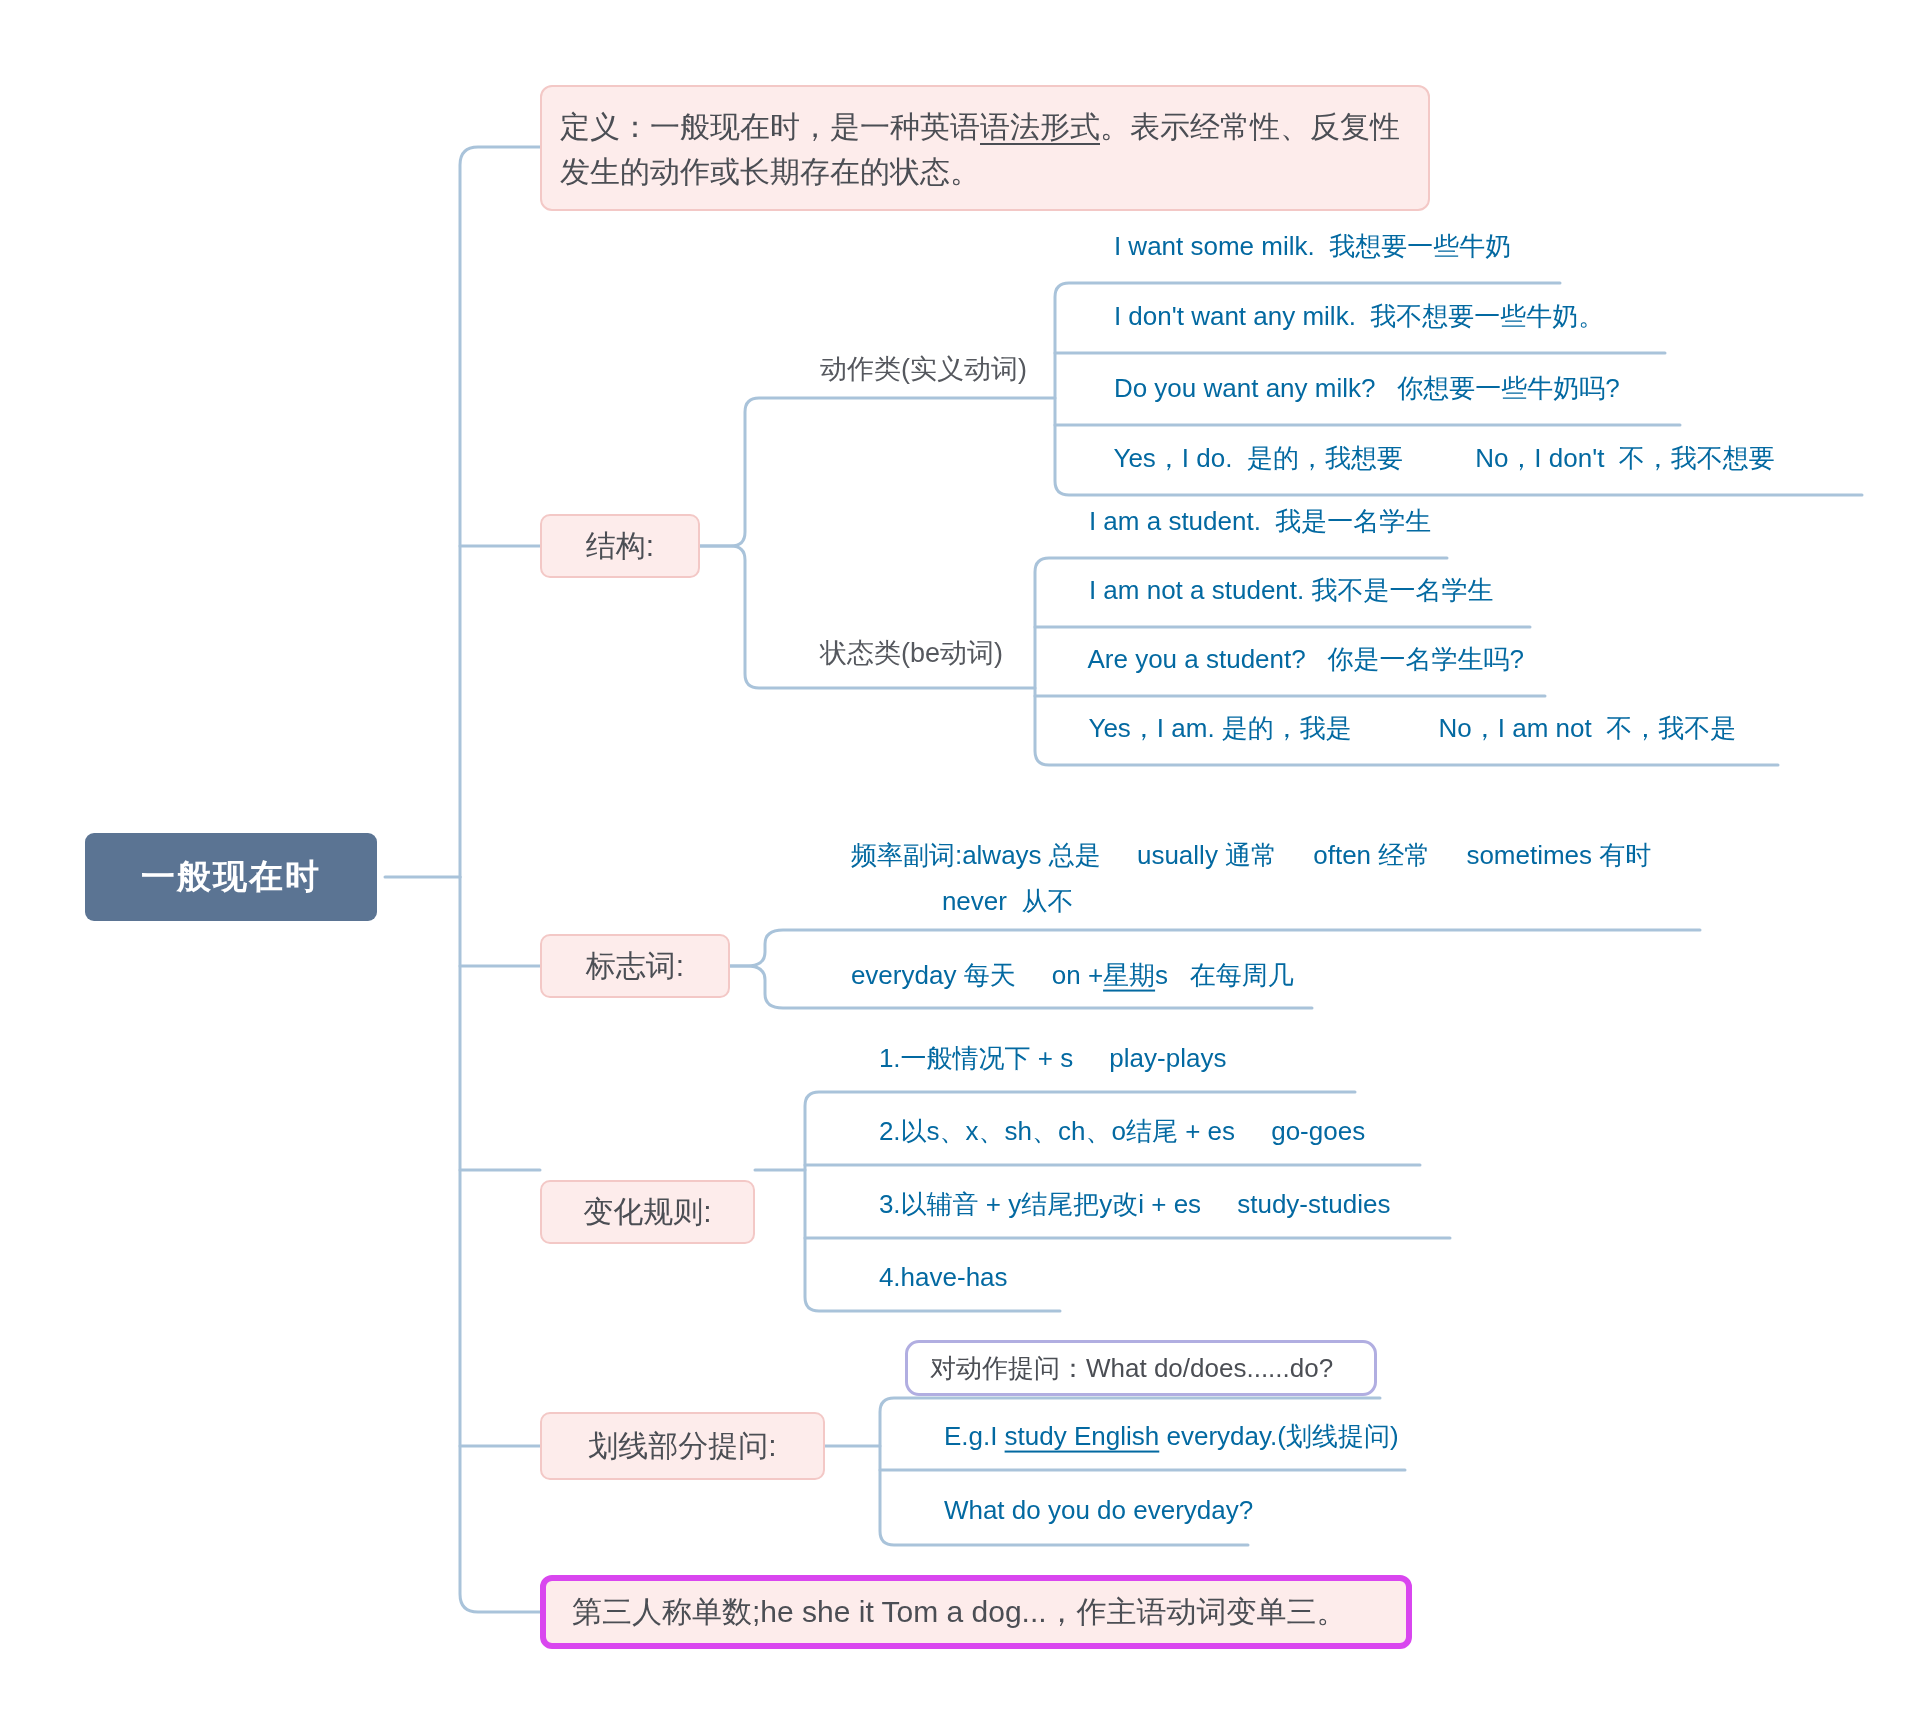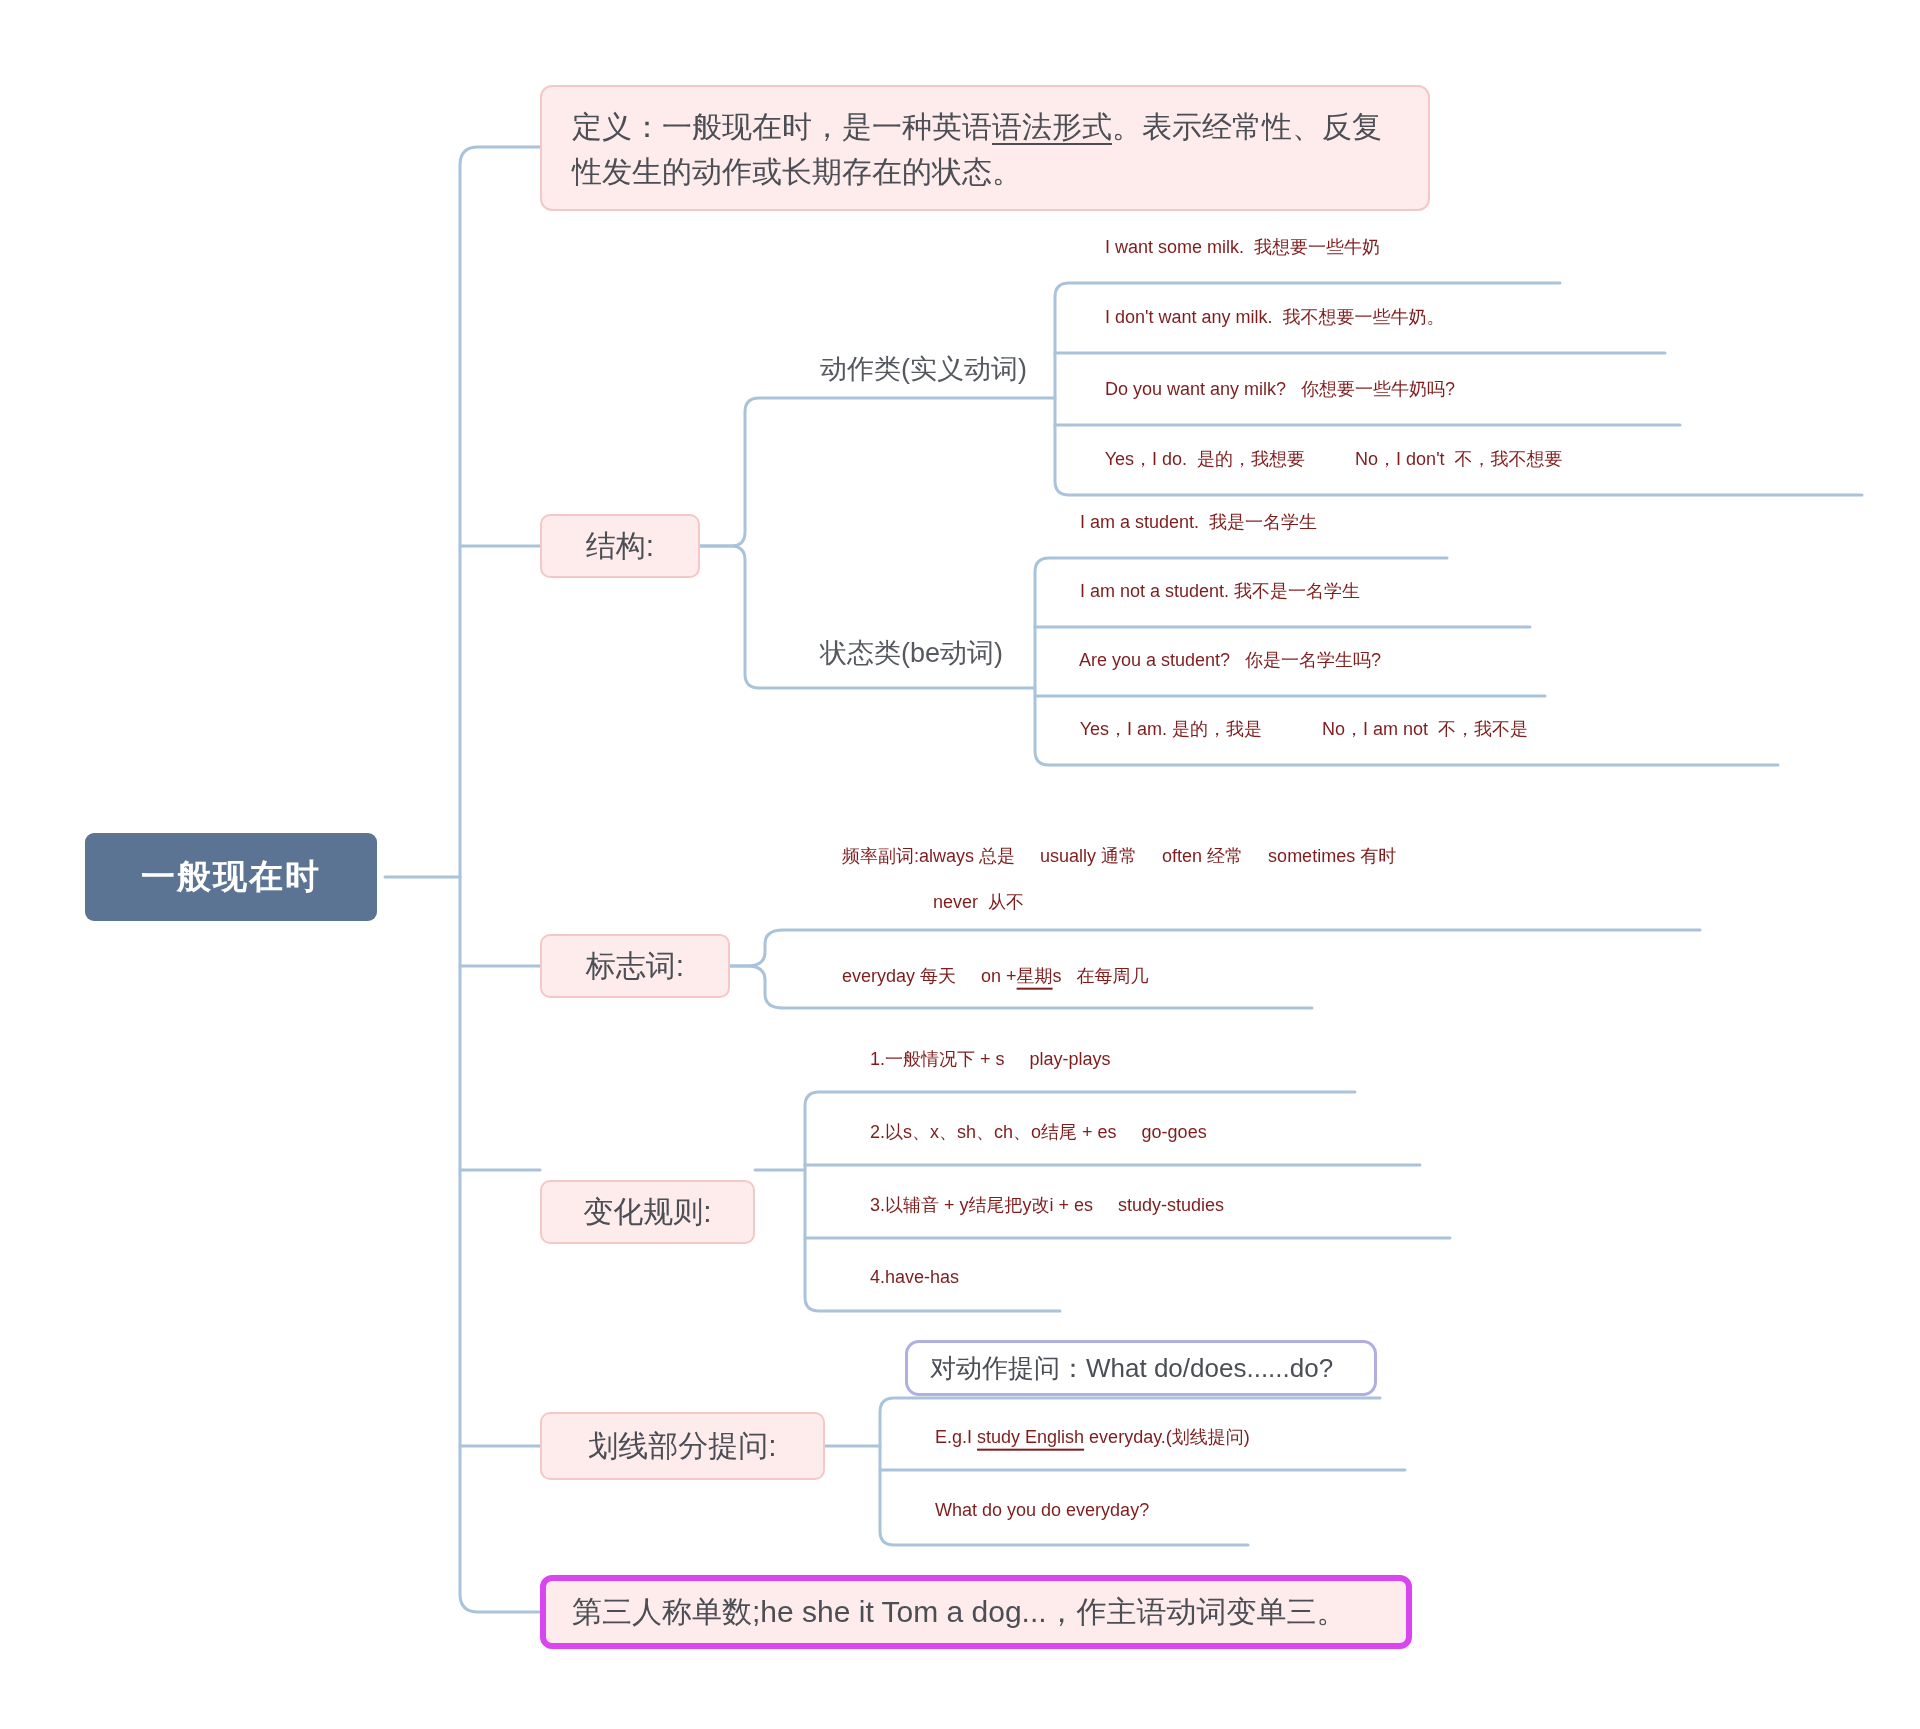--- a/index.html
+++ b/index.html
@@ -4,26 +4,26 @@
 <style>
   html,body{margin:0;padding:0;background:#ffffff;}
   body{width:1920px;height:1729px;position:relative;font-family:"Liberation Sans","DejaVu Sans",sans-serif;overflow:hidden;}
   #canvas{position:absolute;left:0;top:0;width:1920px;height:1729px;}
   svg.connectors{position:absolute;left:0;top:0;}
   .rootbox{position:absolute;left:85px;top:833px;width:292px;height:88px;background:#5b7493;border-radius:9px;
     color:#ffffff;font-size:34px;font-weight:bold;display:flex;align-items:center;justify-content:center;letter-spacing:2px;}
   .pinkbox{position:absolute;background:#fdeceb;border:2px solid #f3c8c6;border-radius:10px;box-sizing:border-box;
     display:flex;align-items:center;justify-content:center;color:#4b4e54;font-size:30px;white-space:pre;}
   .defbox{position:absolute;left:540px;top:85px;width:890px;height:126px;background:#fdeceb;border:2px solid #f3c8c6;
-    border-radius:12px;box-sizing:border-box;padding:17px 30px;font-size:30px;line-height:45px;color:#4b4e54;}
+    border-radius:12px;box-sizing:border-box;padding:17px 18px;font-size:30px;line-height:45px;color:#4b4e54;}
   .thirdbox{position:absolute;left:540px;top:1575px;width:872px;height:74px;background:#fdeceb;border:6px solid #d946ef;
     border-radius:12px;box-sizing:border-box;display:flex;align-items:center;padding:0 26px;font-size:30px;color:#4b4e54;white-space:pre;}
   .purplebox{position:absolute;left:905px;top:1340px;width:472px;height:56px;background:#ffffff;border:3px solid #b1aee1;
     border-radius:14px;box-sizing:border-box;display:flex;align-items:center;padding:0 22px;font-size:26px;color:#4b4e54;white-space:pre;}
-  .leaf{position:absolute;font-size:18px;color:#7f1d1d;white-space:pre;transform:translateY(-52%);}
+  .leaf{position:absolute;font-size:26px;color:#0369a1;white-space:pre;transform:translateY(-52%);}
   .grouplabel{position:absolute;font-size:27px;color:#55585e;white-space:pre;transform:translateY(-52%);}
   .u{text-decoration:underline;text-underline-offset:6px;text-decoration-thickness:2px;}
 </style>
 </head>
 <body>
 
 <div id="canvas">
 
   <svg class="connectors" width="1920" height="1729" viewBox="0 0 1920 1729">
     <g fill="none" stroke="#a9c3da" stroke-width="3" stroke-linecap="round">

